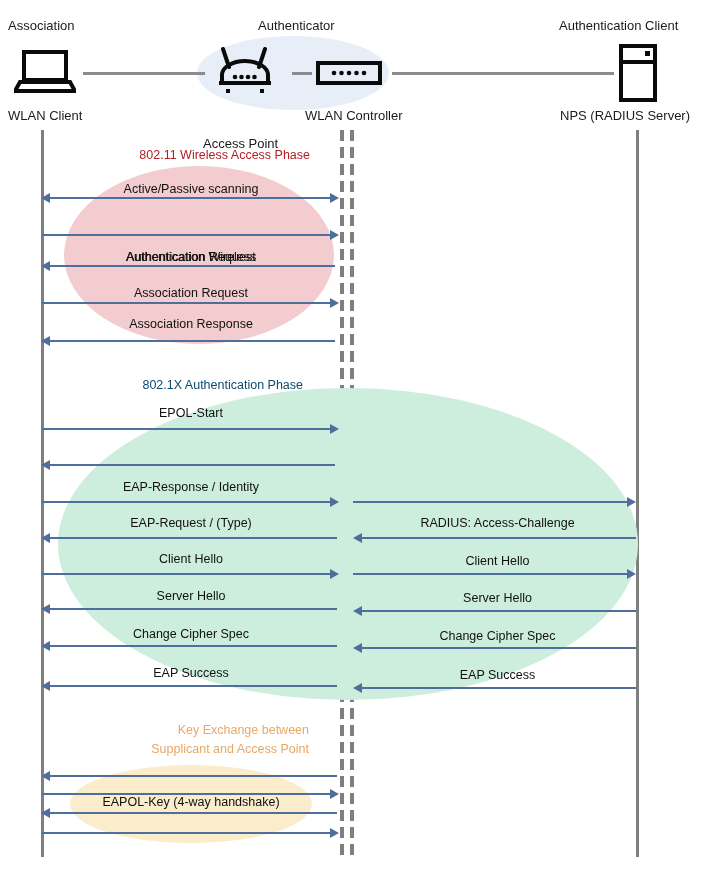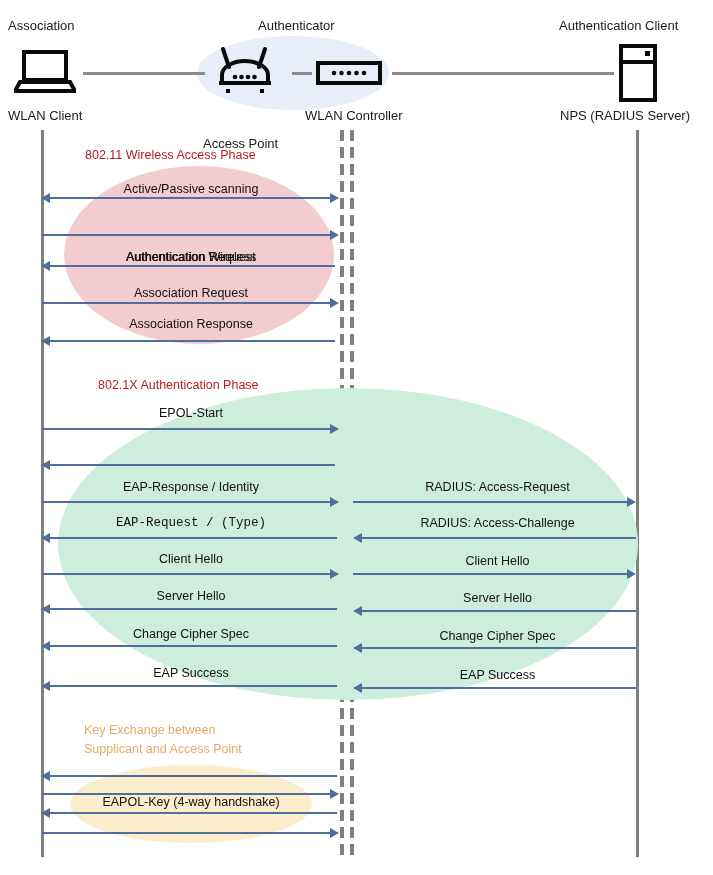--- a/index.html
+++ b/index.html
@@ -60,21 +60,21 @@
 
   
   .phase-ellipse{
     position:absolute;
     border-radius:50%;
   }
   .phase-label{
     position:absolute;
     font-size:12.5px;
     white-space:nowrap;
-    text-align:left;
+    text-align:right;
     line-height:19px;
   }
 
   
   .msg-line{
     position:absolute;
     height:2px;
     background:#4e6f9c;
   }
   .arrow-head{
@@ -181,37 +181,36 @@
 
   <div class="msg-label" style="left:46px;top:286px;width:290px;">Association Request</div>
   <div class="msg-line" style="left:42px;top:302px;width:289px;"></div>
   <div class="arrow-head right" style="left:330px;top:298px;"></div>
 
   <div class="msg-label" style="left:46px;top:317px;width:290px;">Association Response</div>
   <div class="msg-line" style="left:46px;top:340px;width:289px;"></div>
   <div class="arrow-head left" style="left:41px;top:336px;"></div>
 
   <div class="phase-ellipse" style="left:58px;top:388px;width:580px;height:312px;background:#cdeedd;"></div>
-  <div class="phase-label" style="left:98px;top:376px;width:205px;color:#b91c1c;">802.1X Authentication Phase</div>
+  <div class="phase-label" style="left:98px;top:376px;width:205px;color:#0c4a6e;">802.1X Authentication Phase</div>
 
   <div class="msg-label" style="left:46px;top:406px;width:290px;">EPOL-Start</div>
   <div class="msg-line" style="left:42px;top:428px;width:289px;"></div>
   <div class="arrow-head right" style="left:330px;top:424px;"></div>
 
   <div class="msg-line" style="left:46px;top:464px;width:289px;"></div>
   <div class="arrow-head left" style="left:41px;top:460px;"></div>
 
   <div class="msg-label" style="left:46px;top:480px;width:290px;">EAP-Response / Identity</div>
   <div class="msg-line" style="left:42px;top:501px;width:289px;"></div>
   <div class="arrow-head right" style="left:330px;top:497px;"></div>
-  <div class="msg-label" style="left:355px;top:480px;width:285px;">RADIUS: Access-Request</div>
   <div class="msg-line" style="left:353px;top:501px;width:275px;"></div>
   <div class="arrow-head right" style="left:627px;top:497px;"></div>
 
-  <div class="msg-label" style="left:46px;top:516px;width:290px;font-family:Liberation Mono, monospace;">EAP-Request / (Type)</div>
+  <div class="msg-label" style="left:46px;top:516px;width:290px;">EAP-Request / (Type)</div>
   <div class="msg-line" style="left:46px;top:537px;width:291px;"></div>
   <div class="arrow-head left" style="left:41px;top:533px;"></div>
   <div class="msg-label" style="left:355px;top:516px;width:285px;">RADIUS: Access-Challenge</div>
   <div class="msg-line" style="left:358px;top:537px;width:278px;"></div>
   <div class="arrow-head left" style="left:353px;top:533px;"></div>
 
   <div class="msg-label" style="left:46px;top:552px;width:290px;">Client Hello</div>
   <div class="msg-line" style="left:42px;top:573px;width:289px;"></div>
   <div class="arrow-head right" style="left:330px;top:569px;"></div>
   <div class="msg-label" style="left:355px;top:554px;width:285px;">Client Hello</div>

